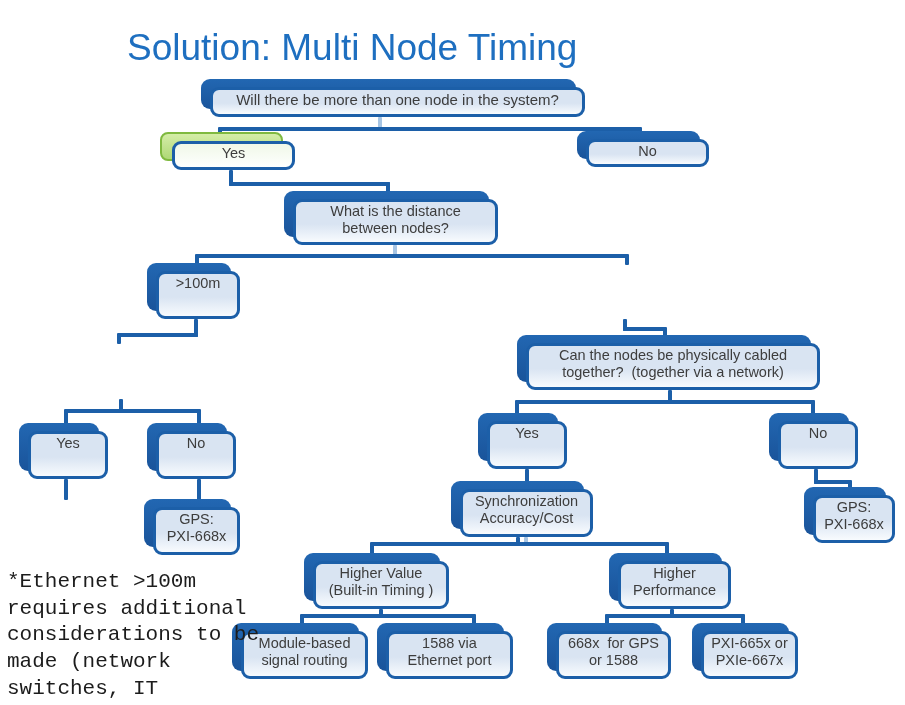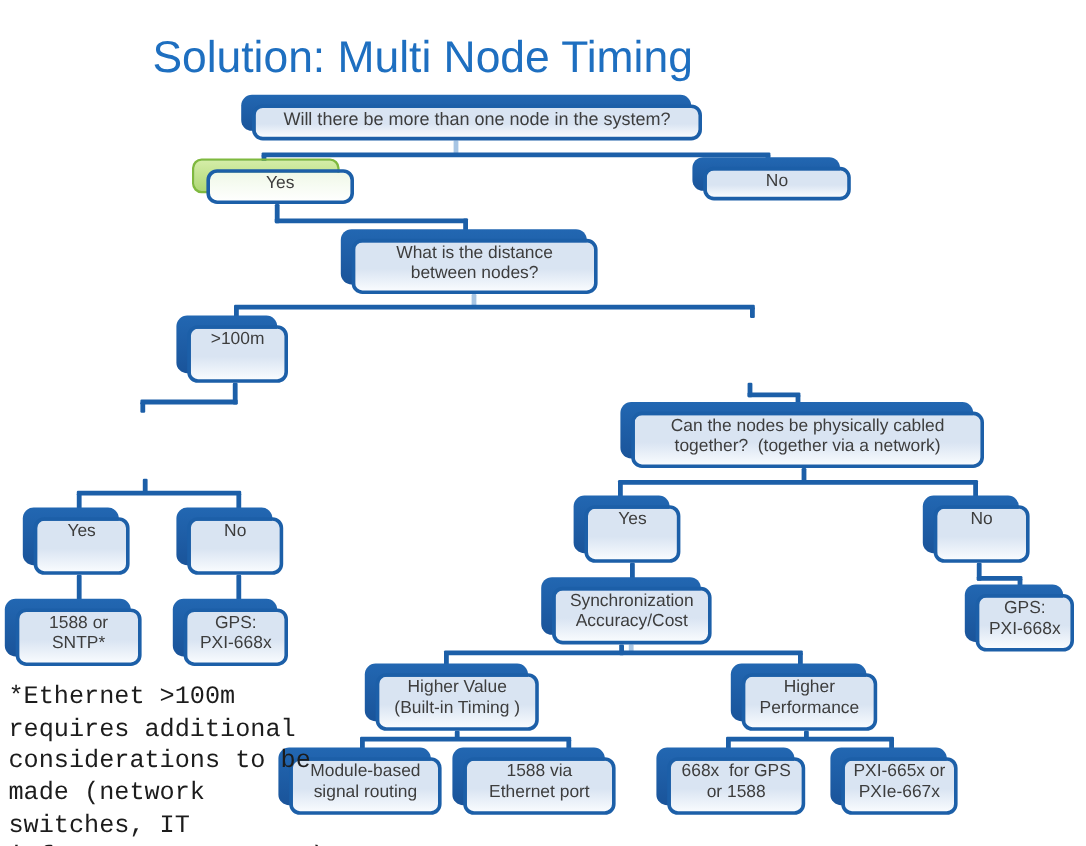--- a/index.html
+++ b/index.html
@@ -150,25 +150,20 @@
   <div class="node" style="left:487px;top:421px;width:80px;height:48px">
     <div class="backing"></div>
     <div class="face"><span>Yes</span></div>
   </div>
 
   <div class="node" style="left:778px;top:421px;width:80px;height:48px">
     <div class="backing"></div>
     <div class="face"><span>No</span></div>
   </div>
 
-  <div class="node" style="left:13px;top:507px;width:105px;height:48px">
-    <div class="backing"></div>
-    <div class="face"><span>1588 or
-SNTP*</span></div>
-  </div>
 
   <div class="node" style="left:153px;top:507px;width:87px;height:48px">
     <div class="backing"></div>
     <div class="face"><span>GPS:
 PXI-668x</span></div>
   </div>
 
   <div class="node" style="left:460px;top:489px;width:133px;height:48px">
     <div class="backing"></div>
     <div class="face"><span>Synchronization

